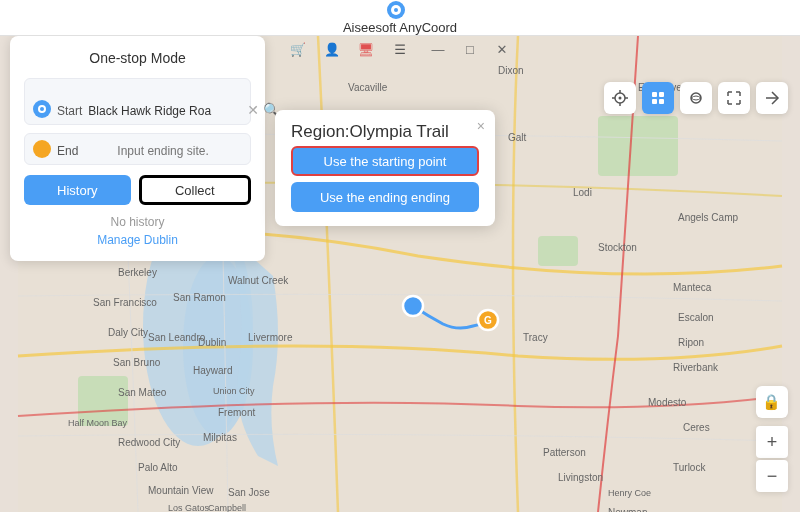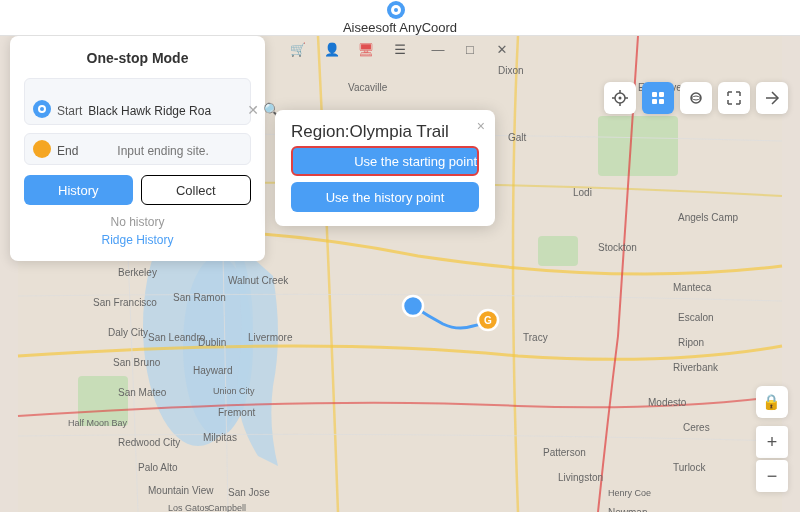--- a/index.html
+++ b/index.html
@@ -30,21 +30,21 @@
     
     #map-svg { position: absolute; top: 0; left: 0; width: 100%; height: 100%; }
 
     
     #left-panel {
       position: absolute; top: 36px; left: 10px; width: 255px;
       background: #fff; border-radius: 8px; box-shadow: 0 2px 12px rgba(0,0,0,0.15);
       z-index: 50; padding: 14px;
     }
     #left-panel .panel-title {
-      text-align: center; font-size: 14px; font-weight: 700; color: #333;
+      text-align: center; font-size: 14px; font-weight: 400; color: #333;
       margin-bottom: 12px;
     }
     .location-row {
       display: flex; align-items: flex-end; background: #f5f7fa;
       border-radius: 6px; padding: 6px 8px; margin-bottom: 8px;
       border: 1px solid #e8eaf0;
     }
     .location-row .loc-icon {
       width: 18px; height: 18px; border-radius: 50%;
       display: flex; align-items: center; justify-content: center;
@@ -59,42 +59,42 @@
     .location-row .clear-icon { font-size: 14px; color: #aaa; cursor: pointer; margin-left: 4px; }
     .location-row .search-icon { font-size: 14px; color: #aaa; cursor: pointer; margin-left: 4px; }
 
     .btn-row { display: flex; gap: 8px; margin: 10px 0; align-items: flex-end; }
     .btn-history {
       flex: 1; height: 30px; background: #4a9ef5; color: #fff;
       border: none; border-radius: 6px; font-size: 13px; cursor: pointer;
     }
     .btn-collect {
       flex: 1; height: 30px; background: #fff; color: #333;
-      border: 1px solid #000000; border-radius: 6px; font-size: 13px; cursor: pointer;
+      border: 3px solid #000000; border-radius: 6px; font-size: 13px; cursor: pointer;
     }
     .no-history { text-align: center; font-size: 12px; color: #999; margin: 8px 0 4px; }
     .manage-history { text-align: center; font-size: 12px; color: #4a9ef5; cursor: pointer; }
 
     
     #info-popup {
       position: absolute; top: 110px; left: 275px;
       background: #fff; border-radius: 8px;
       box-shadow: 0 2px 16px rgba(0,0,0,0.18);
       padding: 12px 16px 14px; z-index: 60; width: 220px;
     }
     #info-popup .close-x {
       position: absolute; top: 8px; right: 10px;
       font-size: 14px; color: #aaa; cursor: pointer;
     }
     #info-popup .popup-region { font-size: 17px; color: #333; margin-bottom: 4px; }
     #info-popup .popup-distance { font-size: 13px; color: #333; margin-bottom: 10px; }
     #info-popup .btn-start-point {
       display: block; width: 100%; height: 30px;
       background: #4a9ef5; color: #fff; border: 2px solid #e04040;
-      border-radius: 6px; font-size: 13px; cursor: pointer; margin-bottom: 6px; text-align: right;
+      border-radius: 6px; font-size: 13px; cursor: pointer; margin-bottom: 6px;
     }
     #info-popup .btn-end-point {
       display: block; width: 100%; height: 30px;
       background: #4a9ef5; color: #fff; border: none;
       border-radius: 6px; font-size: 13px; cursor: pointer;
     }
 
     
     #map-controls-top {
       position: absolute; top: 46px; right: 12px;
@@ -312,23 +312,23 @@
     <input type="text" style="font-size: 12px; color: rgb(170, 170, 170); margin-left: 33px;" placeholder="Input ending site.">
     <span class="search-icon">🔍</span>
   </div>
 
   <div class="btn-row">
     <button class="btn-history">History</button>
     <button class="btn-collect">Collect</button>
   </div>
 
   <div class="no-history">No history</div>
-  <div class="manage-history">Ridge History</div>
+  <div class="manage-history">Manage Dublin</div>
 </div>
 
 <div id="info-popup">
   <span class="close-x">×</span>
   <div class="popup-region">
     <span>Region:</span><span>Olympia Trail</span>
   </div>
   <button class="btn-start-point">Use the starting point</button>
-  <button class="btn-end-point">Use the history point</button>
+  <button class="btn-end-point">Use the ending ending</button>
 </div>
 
 </body></html>

